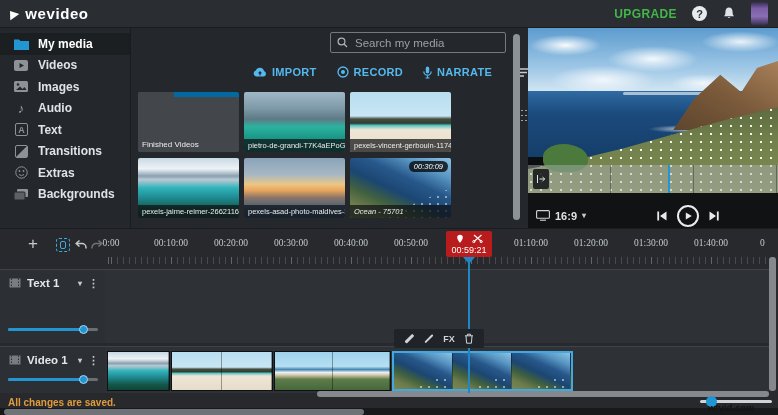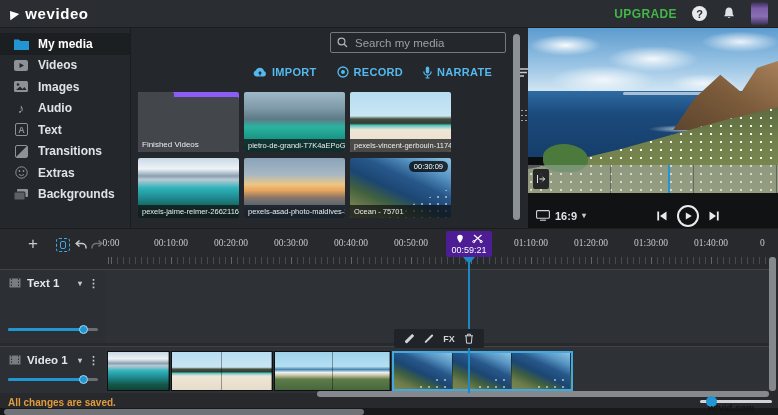--- a/index.html
+++ b/index.html
@@ -39,21 +39,21 @@
               color:#cfd3d7;font-size:11.5px;font-family:inherit;}
   .search-box input::placeholder{color:#9aa0a6;}
   .actions-row{position:absolute;left:0;top:30px;width:100%;height:28px;display:flex;
                align-items:center;gap:20px;padding-left:122px;}
   .action-btn{display:flex;align-items:center;gap:5px;color:#54b9ef;font-size:11px;
               font-weight:700;letter-spacing:.3px;cursor:pointer;white-space:nowrap;}
   .v-div{width:1px;height:14px;background:#55595d;margin-left:-6px;}
   .sort-btn{display:flex;cursor:pointer;margin-left:-8px;}
   .grid{position:absolute;left:7px;top:64px;display:grid;grid-template-columns:repeat(3,101px);
         grid-auto-rows:60px;gap:6px 5px;}
-  .card{position:relative;border-radius:2px;overflow:hidden;cursor:pointer;background:#8b5cf6;}
+  .card{position:relative;border-radius:2px;overflow:hidden;cursor:pointer;background:#0369a1;}
   .card-label{position:absolute;left:0;right:0;bottom:0;background:rgba(15,17,19,.72);
               color:#e9ebed;font-size:7.5px;line-height:1.2;padding:2px 4px;white-space:nowrap;overflow:hidden;}
   .card.folder .card-label{background:transparent;font-size:8px;}
   .duration{position:absolute;top:3px;right:3px;background:rgba(8,10,12,.8);color:#fff;
             font-size:7.5px;padding:1px 5px;border-radius:7px;}
   .folder-tab{position:absolute;left:0;top:0;width:36px;height:6px;background:#43474c;border-radius:2px 2px 0 0;}
   .folder-body{position:absolute;left:0;top:5px;right:0;bottom:0;background:#43474c;border-radius:0 2px 2px 2px;}
   .media-scrollbar{position:absolute;left:382px;top:6px;width:7px;height:186px;background:#8d9296;
                    border-radius:4px;cursor:pointer;}
   .divider-dots{position:absolute;left:520px;top:108px;width:8px;height:15px;z-index:5;cursor:grab;
@@ -113,21 +113,21 @@
   .select-btn span{display:block;width:6px;height:8px;border:1.5px solid #3fa9e0;border-radius:2px;}
   .undo-btn{position:absolute;left:74px;top:10px;cursor:pointer;display:flex;}
   .redo-btn{position:absolute;left:90px;top:10px;cursor:pointer;display:flex;opacity:.45;}
   .ruler{position:absolute;left:0;top:4px;width:768px;height:24px;overflow:hidden;cursor:pointer;}
   .rl{position:absolute;top:5px;transform:translateX(-50%);color:#c6cacd;font-size:9.5px;white-space:nowrap;font-family:Liberation Serif, serif;}
   .rl.partial{transform:none;}
   .tick-strip{position:absolute;left:105px;top:28px;width:663px;height:7px;opacity:.6;
       background-image:repeating-linear-gradient(90deg,#8a8e92 0 1px,transparent 1px 60px),
                        repeating-linear-gradient(90deg,#5d6165 0 1px,transparent 1px 6px);
       background-position-x:6px;}
-  .playhead-marker{position:absolute;left:446px;top:2px;width:46px;height:26px;background:#4c1d95;
+  .playhead-marker{position:absolute;left:446px;top:2px;width:46px;height:26px;background:#b91c1c;
       border-radius:2px;color:#fff;display:flex;flex-direction:column;align-items:center;
       justify-content:center;z-index:5;cursor:grab;}
   .marker-icons{display:flex;gap:8px;align-items:center;height:10px;}
   .marker-time{font-size:9px;margin-top:1px;}
   .marker-tail{position:absolute;left:463px;top:28px;width:0;height:0;border:6px solid transparent;
       border-top:7px solid #1e88c7;z-index:5;}
   .playhead-line{position:absolute;left:468px;top:28px;width:2px;height:136px;background:#1e88c7;z-index:4;}
 
   .track{position:absolute;left:0;width:778px;}
   .track-text{top:40px;height:74px;}
@@ -158,21 +158,21 @@
   .ct-btn{width:20px;height:100%;display:flex;align-items:center;justify-content:center;
       color:#d0d4d8;font-size:9px;font-weight:700;cursor:pointer;text-align:right;}
   .pencil{display:block;width:2.5px;height:11px;background:#d0d4d8;border-radius:1px;transform:rotate(45deg);}
   .pen{width:1.5px;}
 
   
   .scene-lake{background:linear-gradient(180deg,#9fb8c8 0%,#7d98a6 28%,#5d7a85 45%,#2bb3a0 58%,#189181 80%,#0f7a6d 100%);}
   .scene-beach{background:linear-gradient(180deg,#b8ddf0 0%,#c8e6f4 40%,#44503e 45%,#2f3d33 52%,#5cc8c4 56%,#efe6d6 63%,#e6dcca 100%);}
   .scene-lake2{background:linear-gradient(180deg,#c8d8e4 0%,#eef3f6 18%,#8aa0b0 30%,#b9c9d4 36%,#2fb3ba 50%,#1e868c 68%,#14584a 85%,#0f4438 100%);}
   .scene-sunset{background:linear-gradient(180deg,#8aa3ba 0%,#a8b8c4 28%,#ecc684 44%,#e8a55c 54%,#8a7568 66%,#3f5d78 85%,#2f4d68 100%);}
-  .scene-ocean{background:linear-gradient(205deg,#8ec2e2 0%,#5896c4 20%,#27578a 38%,#1b4672 55%,#41603f 70%,#6d7c4b 85%,#7a8752 100%);}
+  .scene-ocean{background:linear-gradient(205deg,#8ec2e2 0%,#5896c4 20%,#27578a 38%,#1b4672 55%,#41603f 70%,#6d7c4b 85%,#7a8752 100%);font-style:italic;}
   .scene-coast{background:linear-gradient(180deg,#9fd2ec 0%,#b5dff2 38%,#4a86b2 46%,#e8f2f4 54%,#d8ccb0 60%,#5d7c4a 72%,#47683c 100%);}
   .flower-dots{position:absolute;right:0;bottom:0;width:70%;height:50%;
       background-image:radial-gradient(circle 1.1px at 2px 2px,rgba(248,248,240,.9) 60%,transparent 70%);
       background-size:8px 7px;clip-path:polygon(100% 0,100% 100%,0 100%);}
 
   
   .status{position:absolute;left:8px;top:168px;color:#e09c3c;font-size:10px;font-weight:700;}
   .tl-hscroll{position:absolute;left:317px;top:162px;width:452px;height:6px;background:#85898d;
       border-radius:3px;cursor:pointer;}
   .tl-vscroll{position:absolute;left:769px;top:28px;width:7px;height:134px;background:#85898d;

